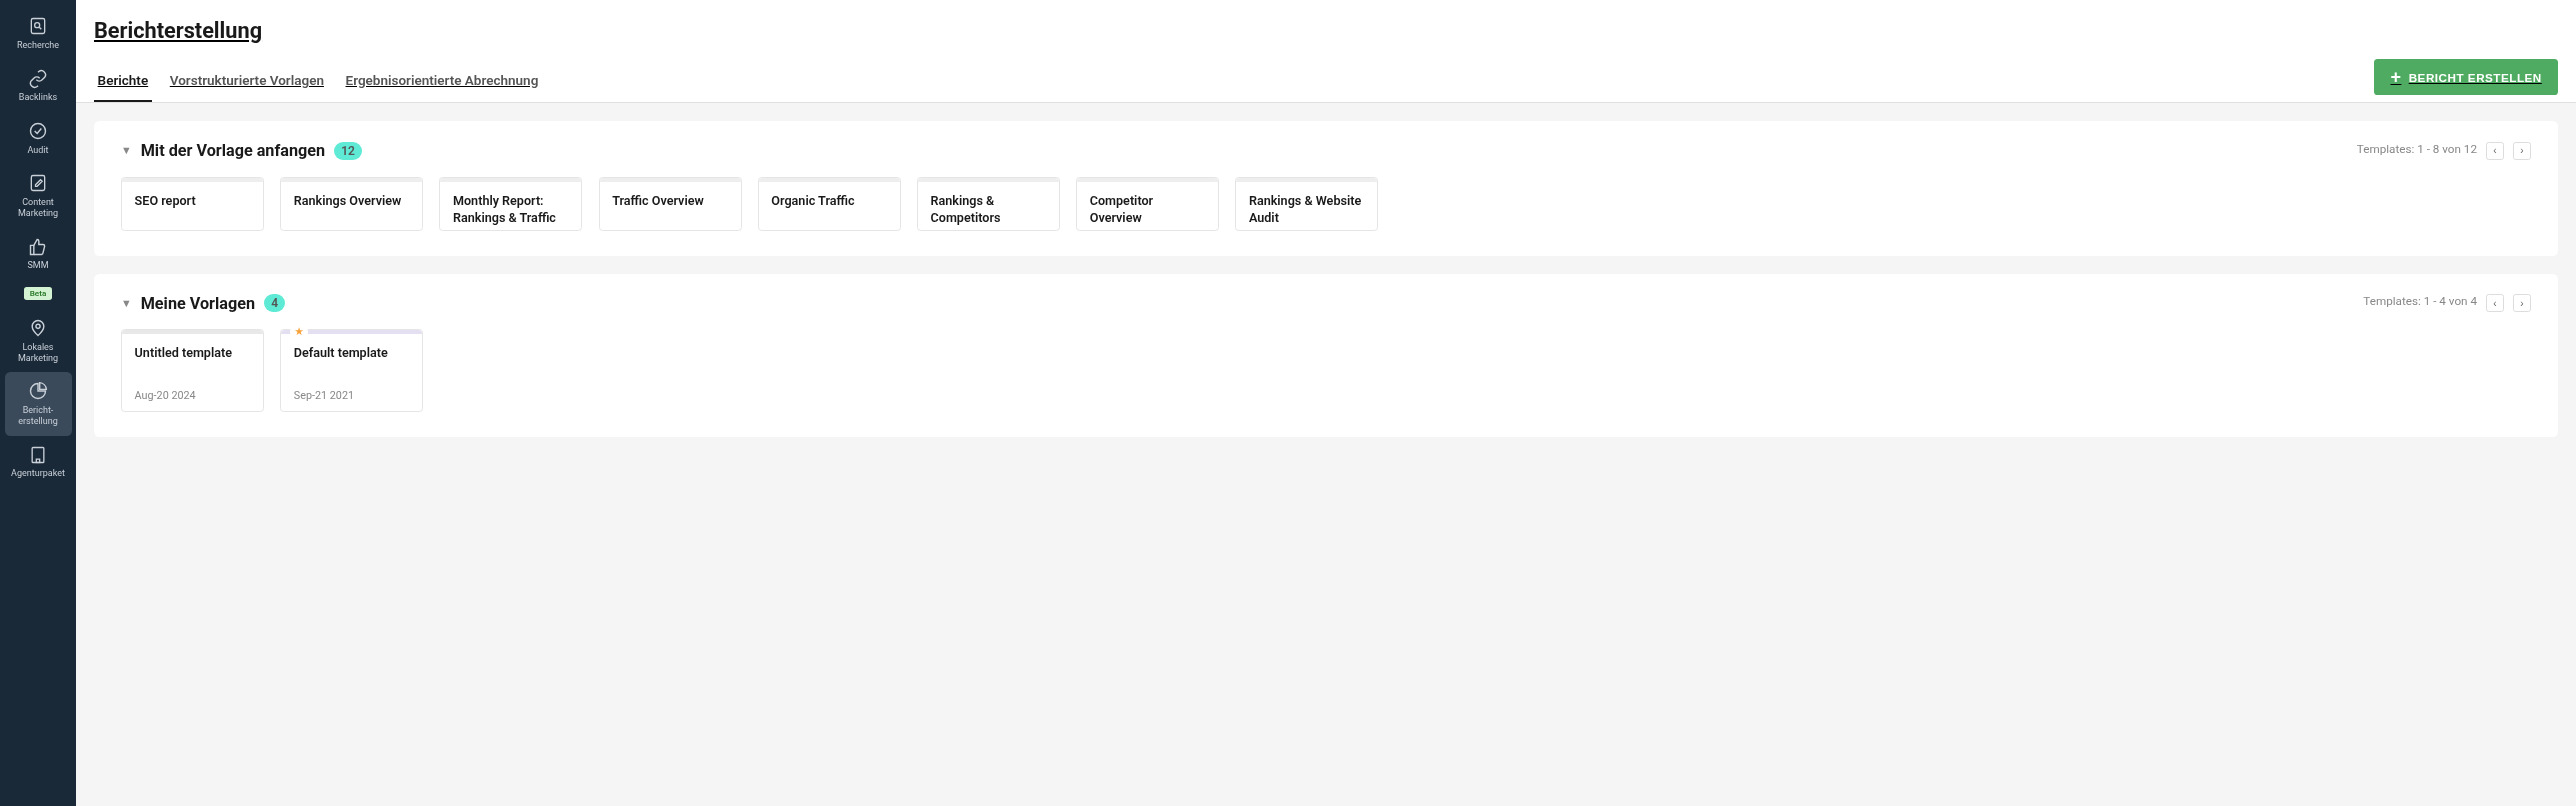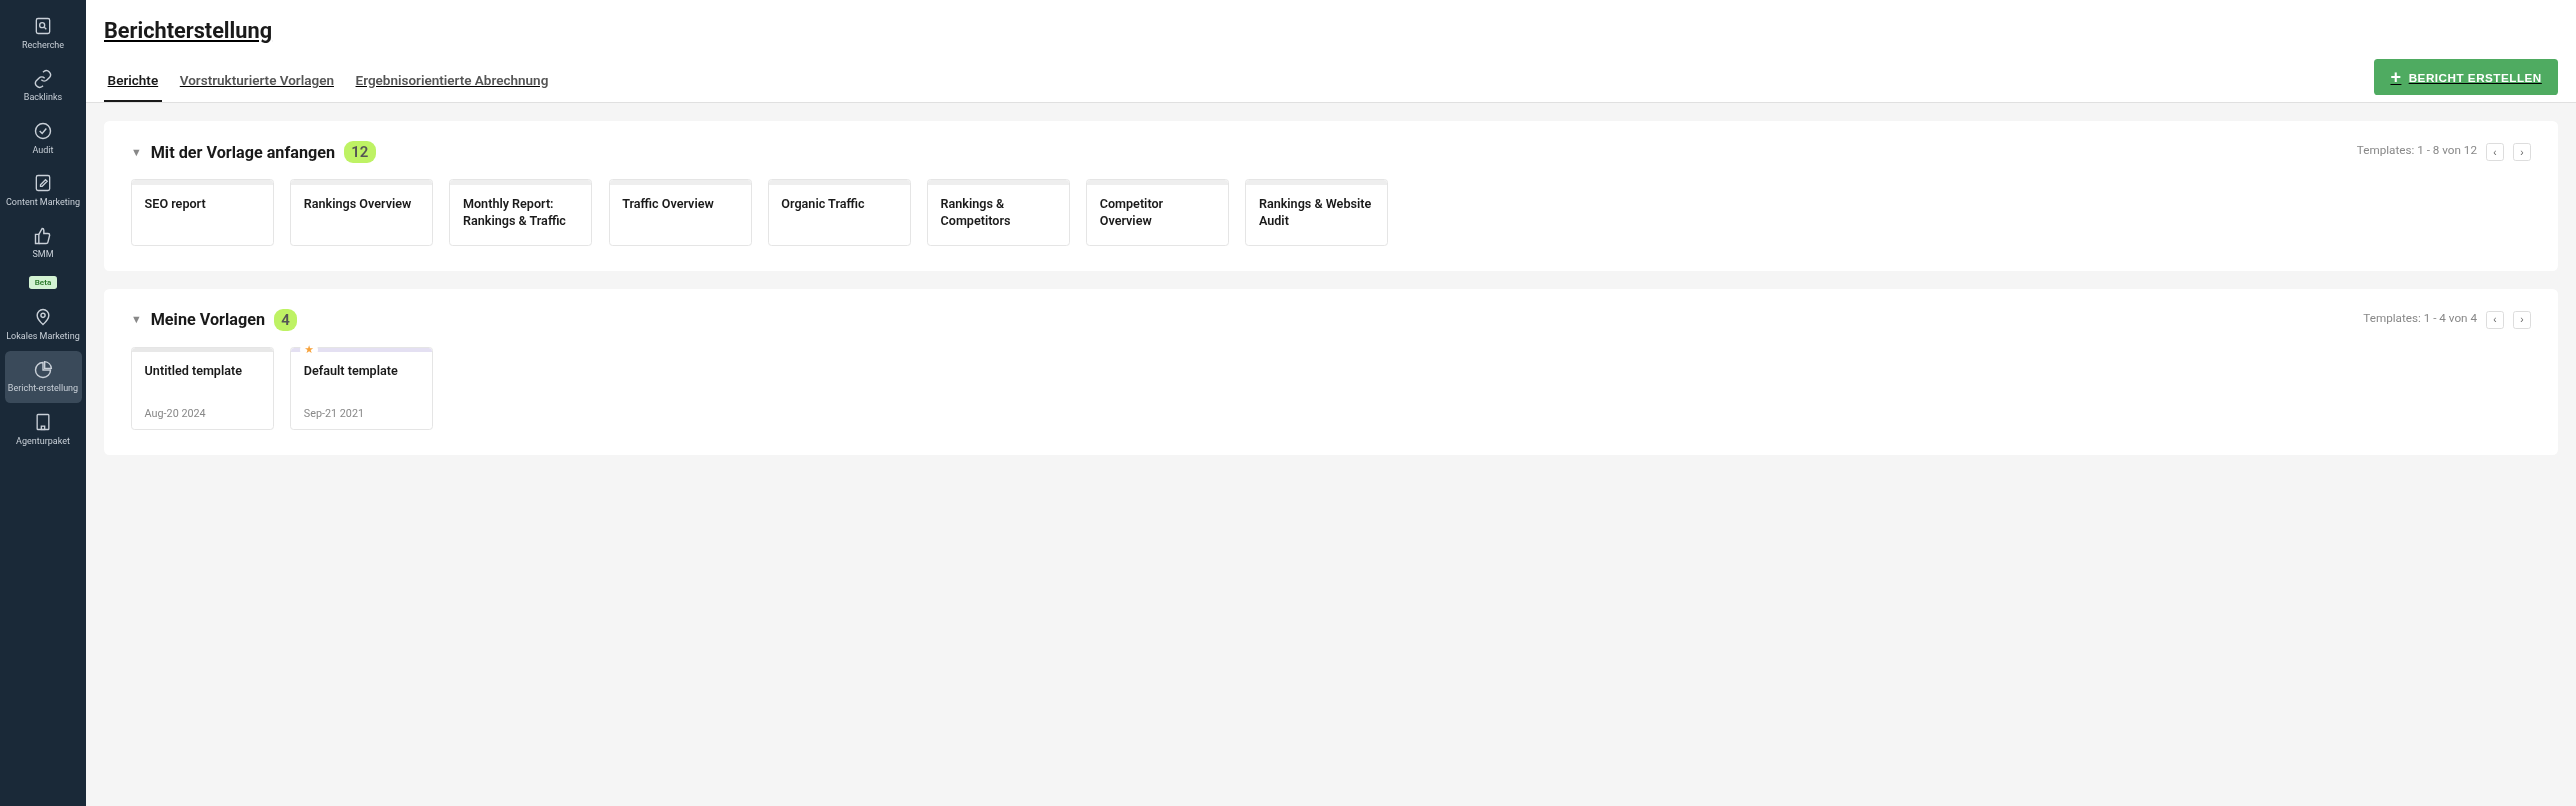--- a/index.html
+++ b/index.html
@@ -9,21 +9,21 @@
     }
     body {
       font-family: -apple-system, BlinkMacSystemFont, 'Segoe UI', Roboto, Helvetica, Arial, sans-serif;
       background: #f5f5f5;
       display: flex;
       min-height: 100vh;
     }
     
     
     .sidebar {
-      width: 86px;
+      width: 76px;
       background: #1a2938;
       display: flex;
       flex-direction: column;
       padding-top: 7.2px;
       flex-shrink: 0;
     }
     .sidebar-item {
       display: flex;
       flex-direction: column;
       align-items: center;
@@ -153,23 +153,23 @@
       color: #888;
       font-size: 10.8px;
       cursor: pointer;
     }
     .section-title {
       font-size: 16.2px;
       font-weight: 700;
       color: #1a1a1a;
     }
     .count-badge {
-      background: #bef264;
+      background: #5eead4;
       color: #555;
-      font-size: 15px;
+      font-size: 12px;
       padding: 1.8px 7.2px;
       border-radius: 9px;
       font-weight: 600;
     }
     .section-nav {
       display: flex;
       gap: 9px;
     }
     .nav-text {
       font-size: 11.7px;
@@ -189,21 +189,21 @@
       font-size: 10px;
     }
     
     
     .cards-row {
       display: flex;
       gap: 16.2px;
     }
     .template-card {
       width: 143px;
-      height: 67px;
+      height: 54px;
       border: 0.9px solid #e5e5e5;
       border-radius: 3.6px;
       padding: 14.4px 12.6px 9px 12.6px;
       cursor: pointer;
       position: relative;
       display: flex;
       flex-direction: column;
       justify-content: flex-start;
     }
     .template-card::before {

